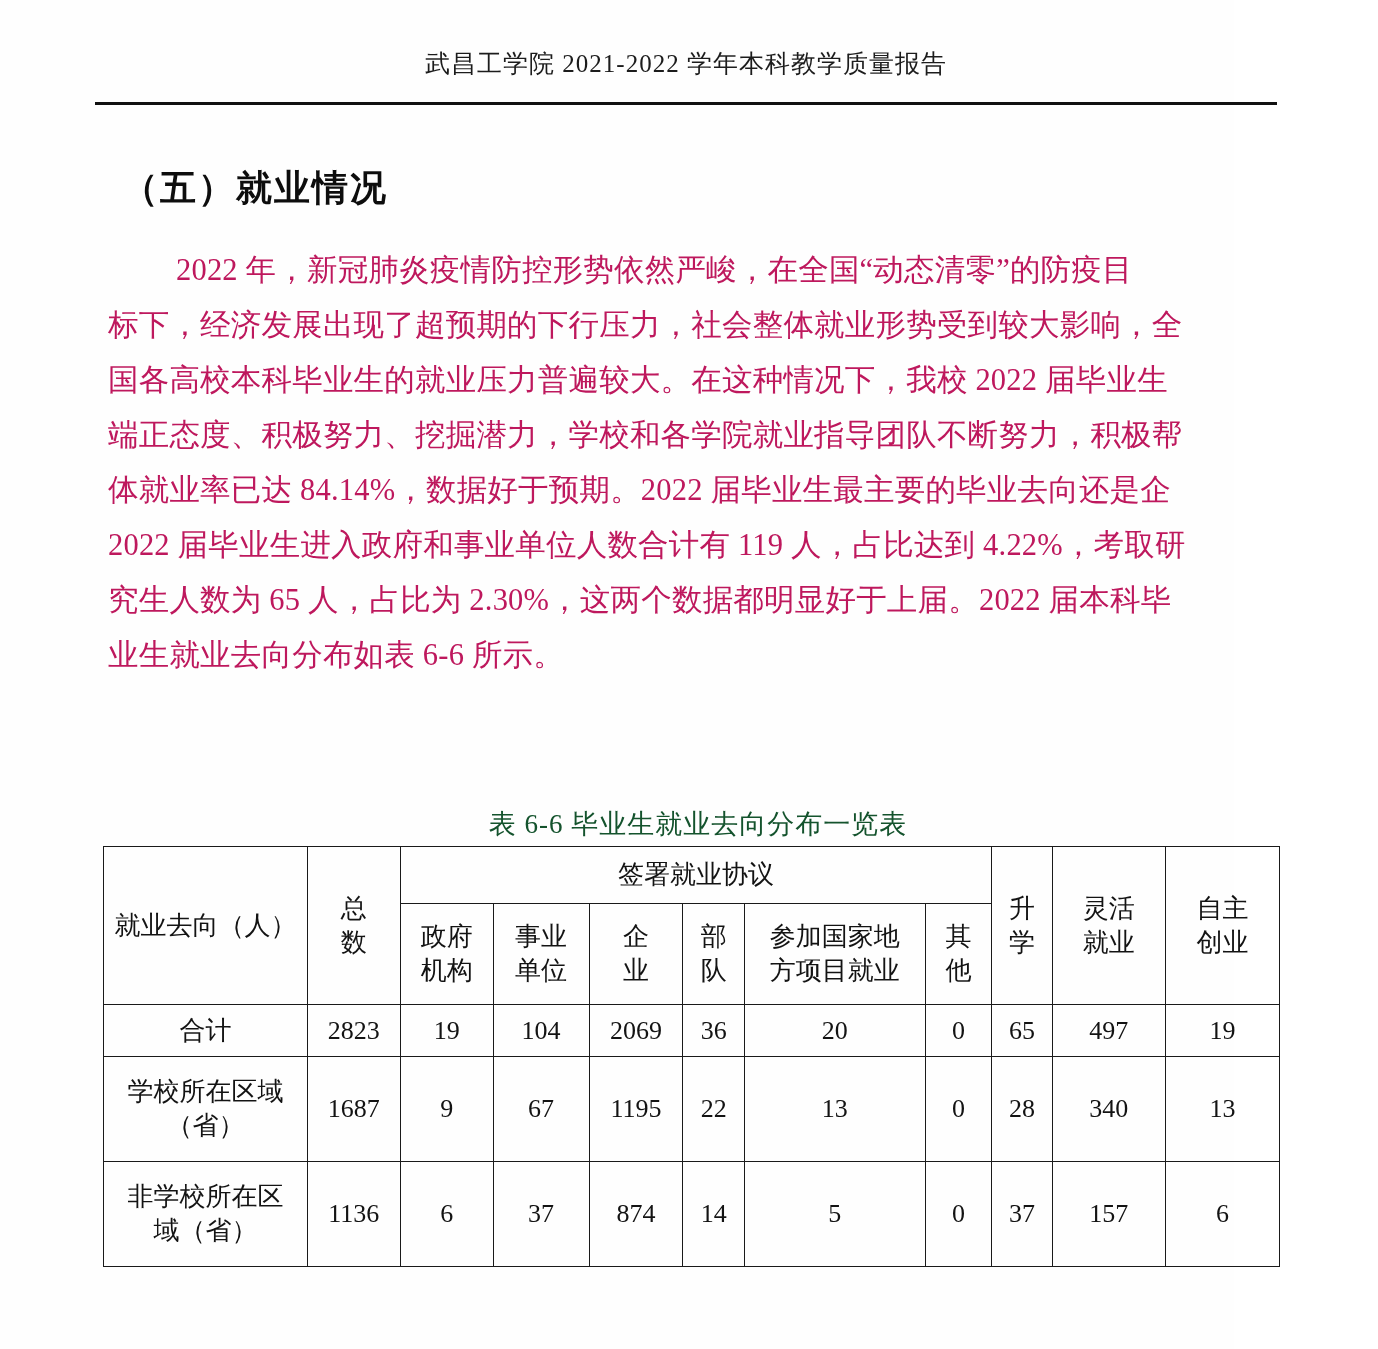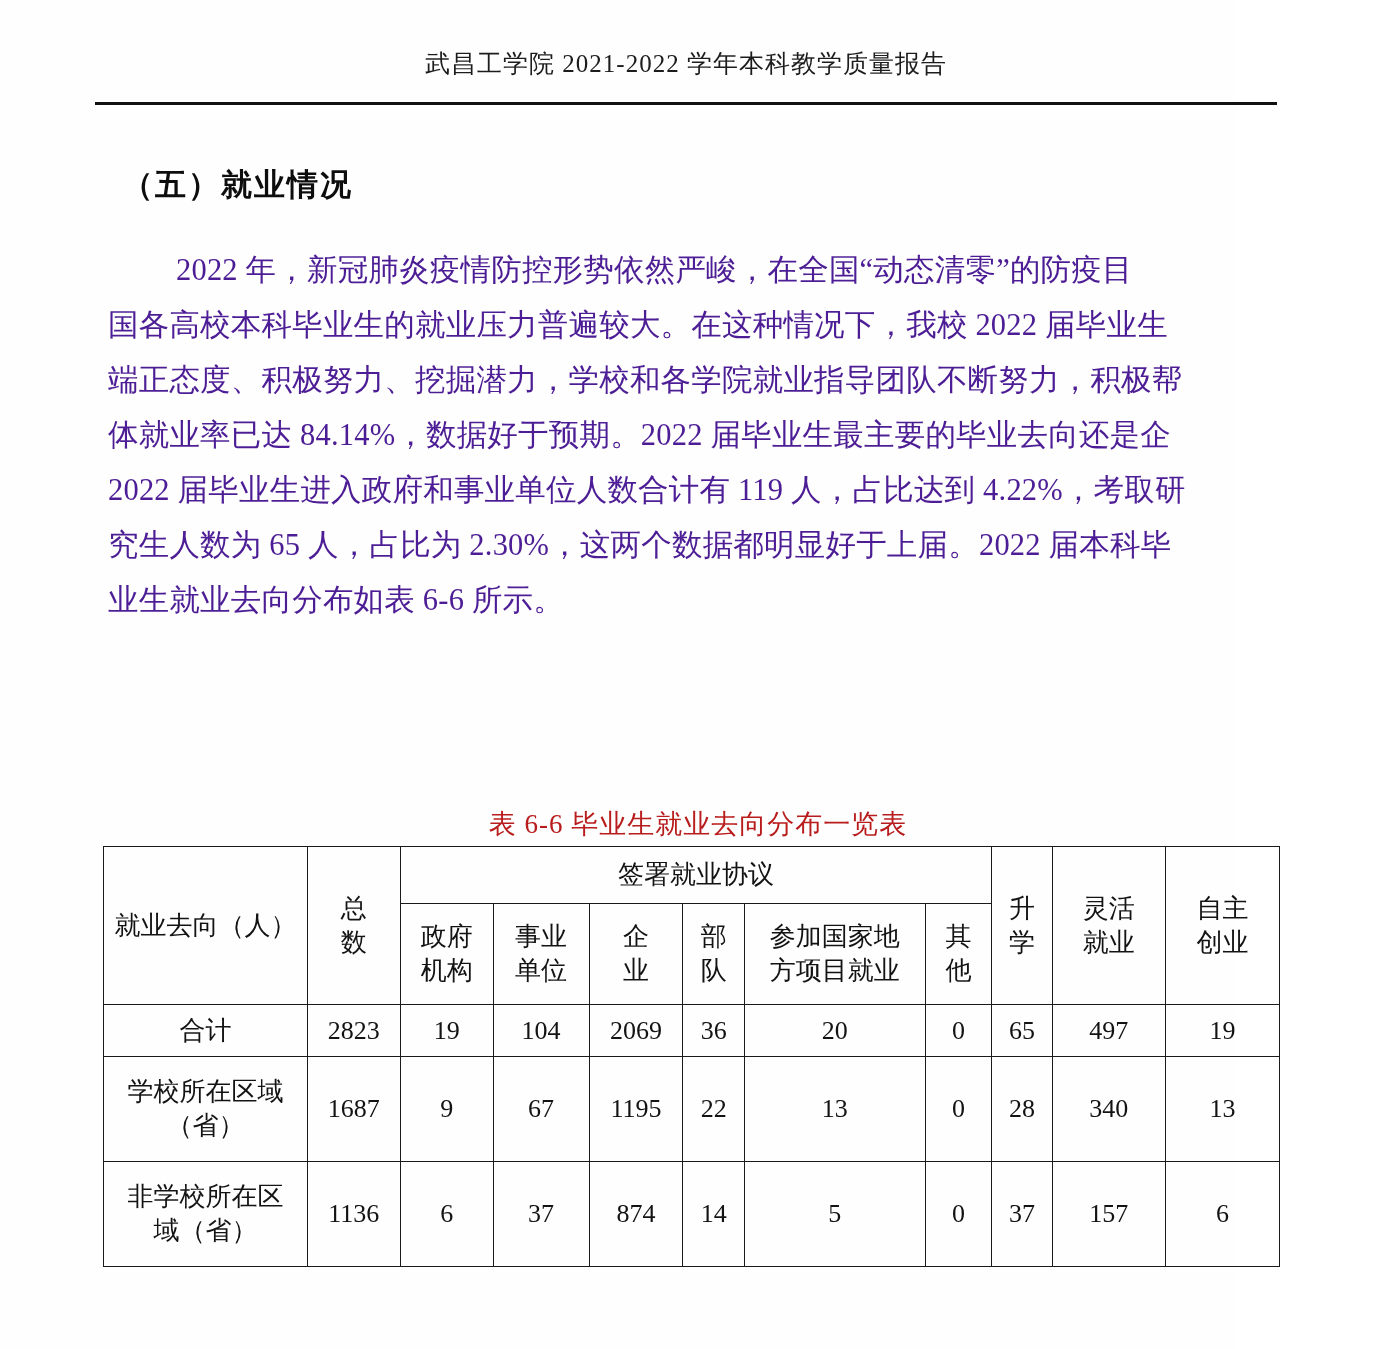--- a/index.html
+++ b/index.html
@@ -46,54 +46,54 @@
     width: 1182px;
     height: 0;
     border-top: 3px solid #111;
   }
 
   
   .section-heading {
     position: absolute;
     left: 122px;
     top: 164px;
-    font-size: 31px;
+    font-size: 36px;
     font-weight: bold;
     letter-spacing: 2px;
     color: #0d0d0d;
     font-family: "DejaVu Sans", "Liberation Sans", sans-serif;
     text-align: center;
   }
 
   
   .body-block {
     position: absolute;
     left: 108px;
     top: 243px;
     width: 1180px;
   }
   .body-line {
     font-size: 30.5px;
     line-height: 55px;
     letter-spacing: 0.2px;
     white-space: nowrap;
-    color: #4c1d95;
+    color: #be185d;
   }
   .body-line.indent { text-indent: 68px; }
 
   
   .table-caption {
     position: absolute;
     left: 108px;
     top: 806px;
     width: 1180px;
     text-align: center;
     font-size: 27px;
     letter-spacing: 1px;
-    color: #b91c1c;
+    color: #14532d;
   }
 
   
   .tbl-wrap {
     position: absolute;
     left: 103px;
     top: 846px;
     width: 1177px;
   }
   table.dist {
@@ -129,20 +129,21 @@
 
   <div class="page-header">
     <div class="hdr-text">武昌工学院 2021-2022 学年本科教学质量报告</div>
   </div>
   <div class="header-rule"></div>
 
   <div class="section-heading">（五）就业情况</div>
 
   <div class="body-block">
     <div class="body-line indent">2022 年，新冠肺炎疫情防控形势依然严峻，在全国“动态清零”的防疫目</div>
+    <div class="body-line">标下，经济发展出现了超预期的下行压力，社会整体就业形势受到较大影响，全</div>
     <div class="body-line">国各高校本科毕业生的就业压力普遍较大。在这种情况下，我校 2022 届毕业生</div>
     <div class="body-line">端正态度、积极努力、挖掘潜力，学校和各学院就业指导团队不断努力，积极帮</div>
     <div class="body-line">体就业率已达 84.14%，数据好于预期。2022 届毕业生最主要的毕业去向还是企</div>
     <div class="body-line">2022 届毕业生进入政府和事业单位人数合计有 119 人，占比达到 4.22%，考取研</div>
     <div class="body-line">究生人数为 65 人，占比为 2.30%，这两个数据都明显好于上届。2022 届本科毕</div>
     <div class="body-line">业生就业去向分布如表 6-6 所示。</div>
   </div>
 
   <div class="table-caption">表 6-6  毕业生就业去向分布一览表</div>
 

